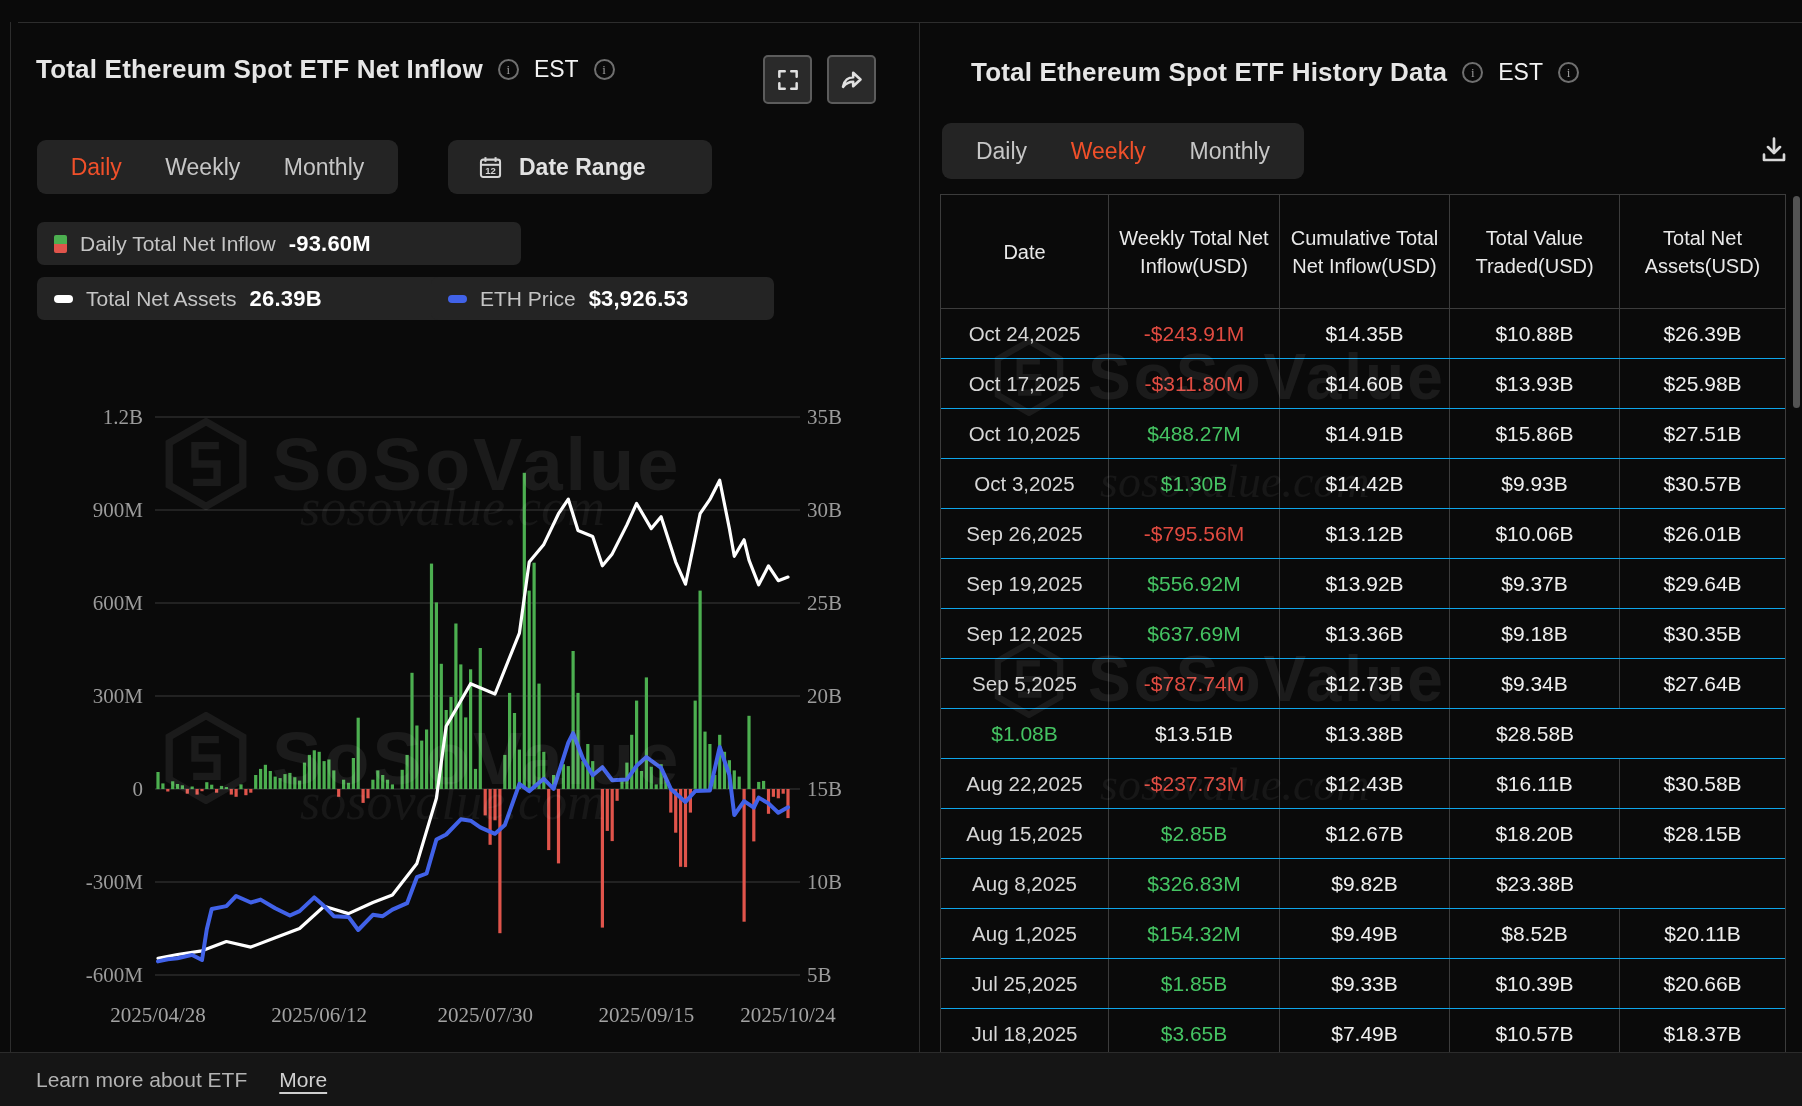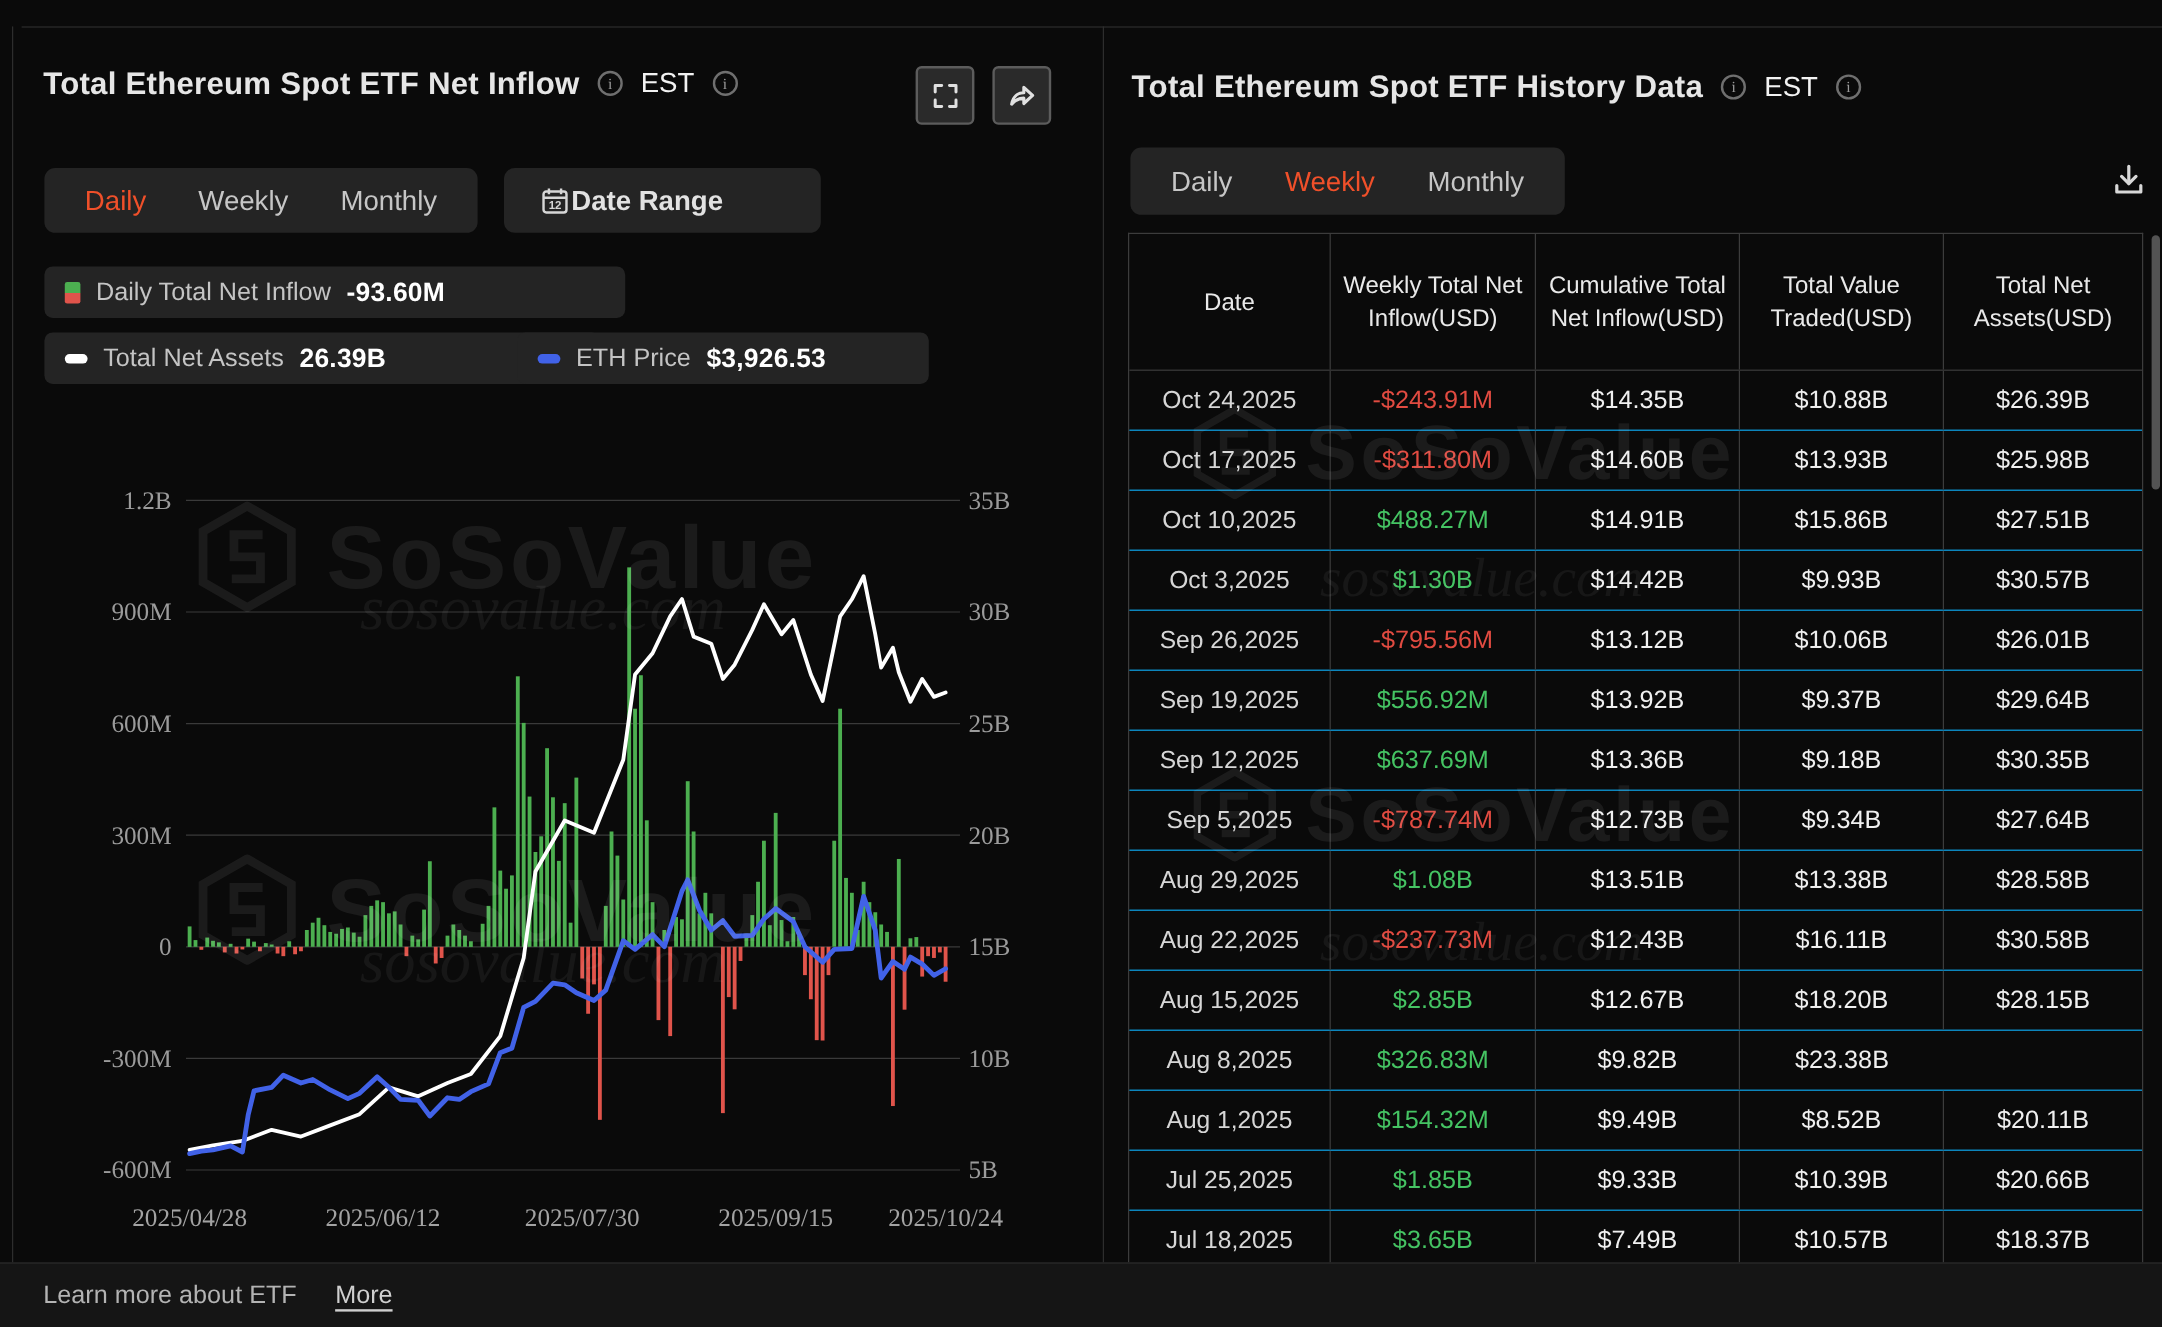--- a/index.html
+++ b/index.html
@@ -12,21 +12,21 @@
     color:#ddd;
   }
   .hairline { position:absolute; background:#2d2d2d; }
   #top-border { left:18px; top:22px; width:1784px; height:1px; }
   #left-border { left:10px; top:22px; width:1px; height:1030px; }
   #panel-divider { left:919px; top:22px; width:1px; height:1030px; }
 
   
   .title-row { position:absolute; display:flex; align-items:center; gap:15px; }
   #left-title-row { left:36px; top:54px; }
-  #right-title-row { left:943px; top:57px; }
+  #right-title-row { left:971px; top:57px; }
   .panel-title { font-size:26px; font-weight:700; color:#e6e6e6; letter-spacing:.2px; }
   .est { font-size:23px; font-weight:500; color:#f2f2f2; }
   .info-icon {
     width:21px; height:21px; border:2px solid #6f6f6f; border-radius:50%;
     display:inline-flex; align-items:center; justify-content:center;
     color:#9a9a9a; font-size:13px; font-family:"Liberation Serif", serif; cursor:pointer; flex:0 0 auto;
   }
   .info-icon::after { content:"i"; }
 
   
@@ -39,22 +39,22 @@
   #share-btn { left:827px; }
   .icon-btn svg { stroke:#e0e0e0; fill:none; stroke-width:2.3; stroke-linecap:round; stroke-linejoin:round; }
 
   
   .pill { position:absolute; background:#242424; border-radius:9px; }
   #left-tabs  { left:37px;  top:140px; width:361px; height:54px; display:flex; align-items:center; justify-content:space-around; padding:0 12px; }
   #right-tabs { left:942px; top:123px; width:362px; height:56px; display:flex; align-items:center; justify-content:space-around; padding:0 12px; }
   .tab { font-size:23px; color:#c6c6c6; cursor:pointer; }
   .tab.active { color:#f0502a; }
   #date-range-btn {
-    left:420px; top:140px; width:264px; height:54px;
-    display:flex; align-items:center; padding-left:29px;
+    left:448px; top:140px; width:264px; height:54px;
+    display:flex; align-items:center; gap:15px; padding-left:29px;
     color:#e2e2e2; font-size:23px; font-weight:700; cursor:pointer; border:none;
     font-family:"Liberation Sans", sans-serif;
   }
   #date-range-btn svg { stroke:#d6d6d6; fill:none; stroke-width:1.8; }
 
   
   .chip {
     position:absolute; background:#242424; border-radius:7px; height:43px;
     display:flex; align-items:center; gap:13px; padding:12px 17px;
     font-size:21px; color:#c4c4c4; cursor:pointer;
@@ -443,21 +443,20 @@
             <div class="td">$30.35B</div>
           </div>
           <div class="tr">
             <div class="td date">Sep 5,2025</div>
             <div class="td neg">-$787.74M</div>
             <div class="td">$12.73B</div>
             <div class="td">$9.34B</div>
             <div class="td">$27.64B</div>
           </div>
           <div class="tr">
-            <div class="td date">Aug 29,2025</div>
             <div class="td pos">$1.08B</div>
             <div class="td">$13.51B</div>
             <div class="td">$13.38B</div>
             <div class="td">$28.58B</div>
           </div>
           <div class="tr">
             <div class="td date">Aug 22,2025</div>
             <div class="td neg">-$237.73M</div>
             <div class="td">$12.43B</div>
             <div class="td">$16.11B</div>

